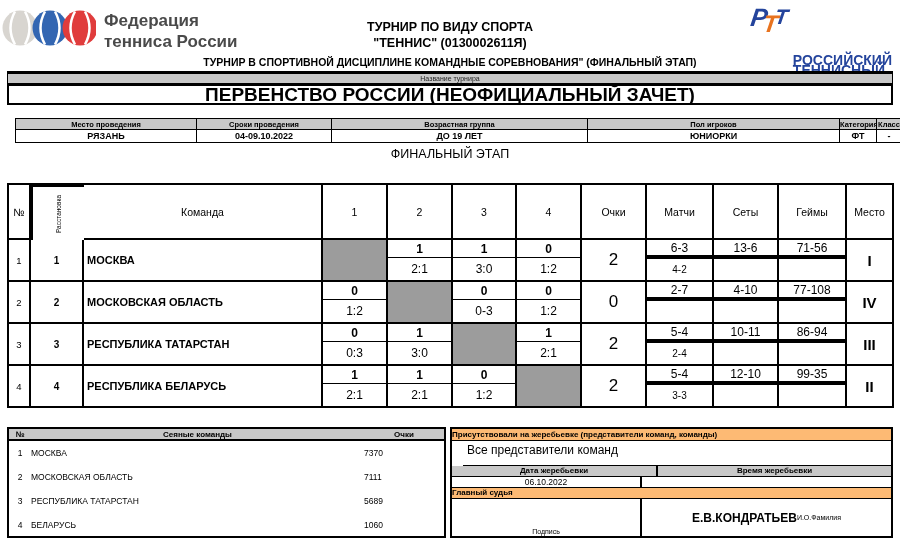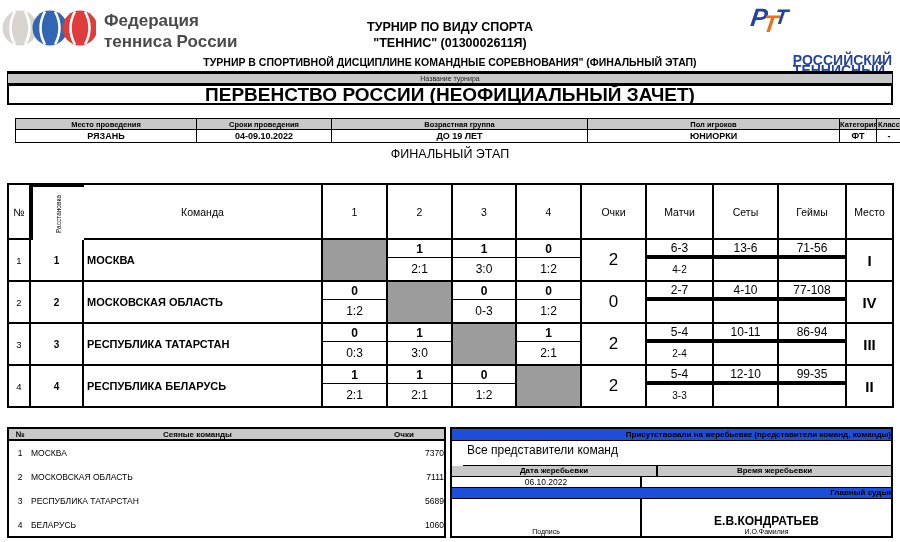--- a/index.html
+++ b/index.html
@@ -54,38 +54,38 @@
 
   
   .seeded { position:absolute; left:7px; top:427px; width:439px; height:111px; border:2px solid #000; }
   .seeded .sh { display:flex; height:12px; background:#c8c8c8; border-bottom:2px solid #000; font-size:8px; font-weight:bold; align-items:center; }
   .seeded .sh .n { width:22px; text-align:center; }
   .seeded .sh .t { flex:1; text-align:center; }
   .seeded .sh .p { width:80px; text-align:center; }
   .seeded .sr { display:flex; height:24px; align-items:center; font-size:8.5px; }
   .seeded .sr .n { width:22px; text-align:center; }
   .seeded .sr .t { flex:1; text-align:left; }
-  .seeded .sr .p { width:80px; text-align:right; }
+  .seeded .sr .p { width:80px; text-align:left; }
 
   .draw { position:absolute; left:450px; top:427px; width:443px; height:111px; border:2px solid #000; display:flex; flex-direction:column; }
-  .draw .gh { background:#1d4ed8; font-weight:bold; font-size:8px; text-align:right; border-bottom:1px solid #000; }
+  .draw .gh { background:#fdba74; font-weight:bold; font-size:8px; text-align:left; border-bottom:1px solid #000; }
   .draw .att-h { height:12px; line-height:11px; }
   .draw .att-v { height:25px; font-size:12px; padding:2px 4px; border-bottom:1px solid #000;margin-left:11px; }
   .draw .dt-h { display:flex; height:11px; }
   .draw .dt-h div { line-height:10px; background:#c8c8c8; font-weight:bold; font-size:8px; text-align:center; border-bottom:1px solid #000; }
   .draw .dt-h .dl { width:206px; border-right:2px solid #000; }
   .draw .dt-h .dr { flex:1; }
   .draw .dt-v { display:flex; height:11px; font-size:8.5px; border-bottom:1px solid #000;flex-direction:column; }
   .draw .dt-v .dl { width:190px; border-right:2px solid #000; text-align:center; line-height:10px; }
   .draw .dt-v .dr { flex:1; text-align:center; line-height:10px; }
   .draw .judge-h { height:11px; line-height:10px; }
   .draw .sig-row { flex:1; display:flex; }
   .draw .sig-row .sigl { width:190px; border-right:2px solid #000; position:relative; }
   .draw .sig-row .sigl span { position:absolute; bottom:1px; left:0; width:100%; text-align:center; font-size:7px; }
-  .draw .sig-row .sigr { flex:1; display:flex; flex-direction:column; align-items:center; justify-content:flex-end; }
+  .draw .sig-row .sigr { flex:1; display:flex; flex-direction:row; align-items:center; justify-content:center; }
   .draw .sig-row .sigr .jn { font-size:12px; font-weight:bold; }
   .draw .sig-row .sigr .jl { font-size:7px; padding-bottom:1px; }
 </style>
 </head>
 <body>
 
 <div class="page">
 
   <div class="ftr-logo">
     <svg width="94" height="46" viewBox="0 0 94 46">

